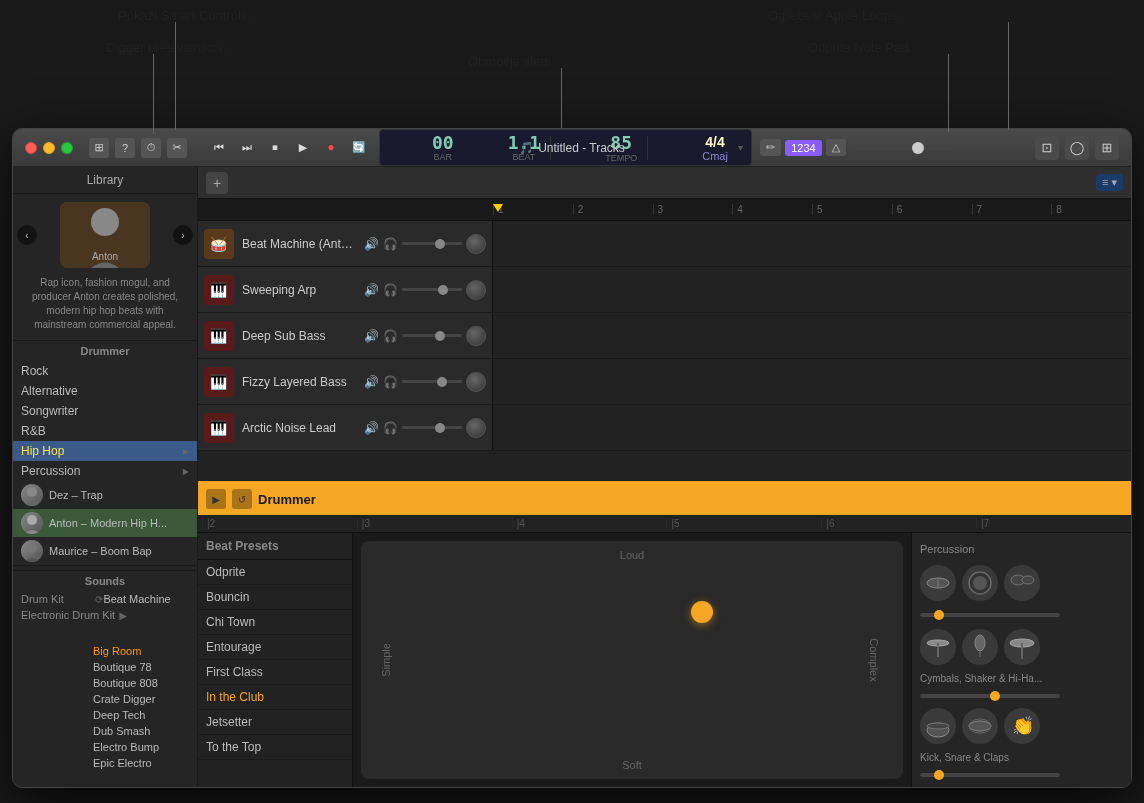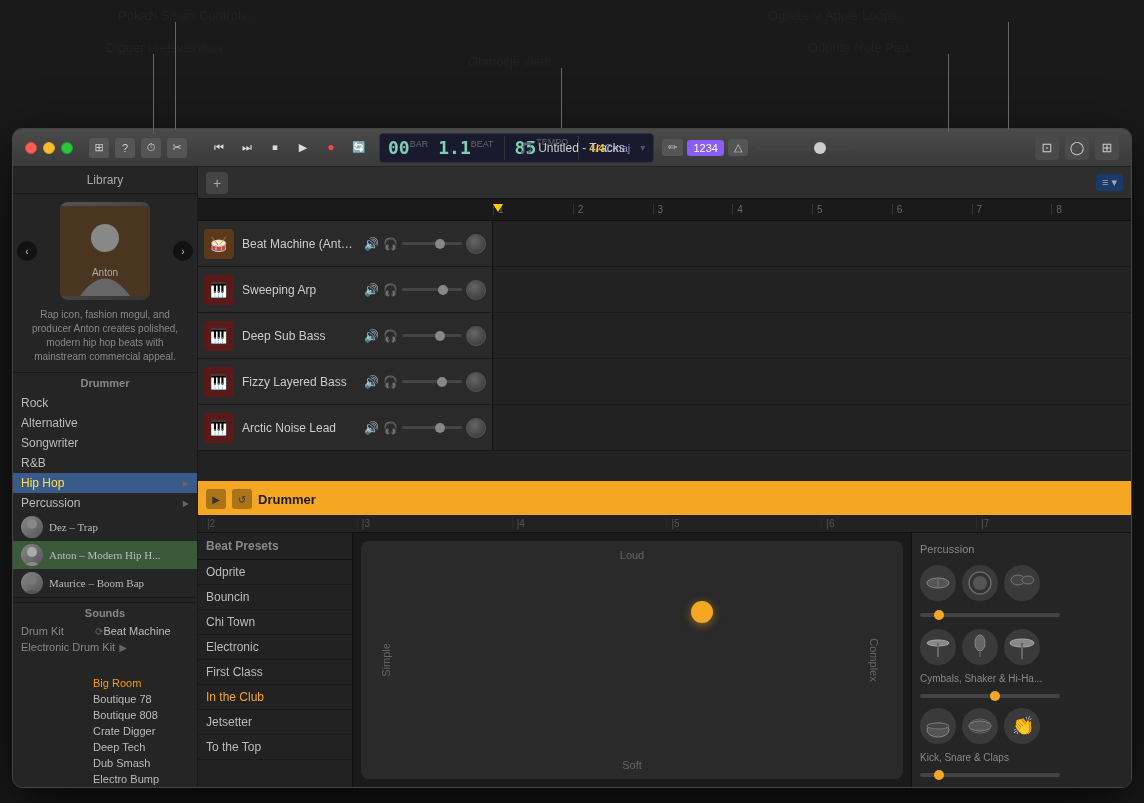--- a/index.html
+++ b/index.html
@@ -123,21 +123,23 @@
       border-radius: 4px;
       padding: 2px 8px;
       margin-left: 8px;
       display: flex;
       align-items: center;
       gap: 10px;
       min-width: 220px;
     }
     .display-section {
       display: flex;
-      flex-direction: row;
+      flex-direction: column;
+      align-items: center;
+      margin-left: 44px;
     }
     .display-val {
       color: #7ecfb3;
       font-size: 18px;
       font-weight: bold;
       line-height: 1;
       font-family: monospace;
     }
     .display-label {
       color: #666;
@@ -149,22 +151,22 @@
       height: 24px;
       background: #333;
     }
     .display-tempo {
       color: #7ecfb3;
       font-size: 18px;
       font-weight: bold;
       font-family: monospace;
     }
     .display-timesig {
-      color: #eab308;
-      font-size: 11px;
+      color: #fef9c3;
+      font-size: 14px;
       font-weight: bold;
     }
     .display-key {
       color: #8888cc;
       font-size: 11px;
     }
 
     
     .titlebar-right {
       margin-left: auto;
@@ -239,21 +241,21 @@
     }
     .artist-card {
       padding: 8px;
       position: relative;
       display: flex;
       align-items: center;
       justify-content: center;
     }
     .artist-img {
       width: 90px;
-      height: 98px;
+      height: 66px;
       background: linear-gradient(135deg, #555 0%, #333 100%);
       border-radius: 8px;
       overflow: hidden;
       position: relative;
       display: flex;
       align-items: center;
       justify-content: center;
     }
     .nav-arrow {
       position: absolute;
@@ -302,21 +304,20 @@
     .category-item.selected { background: #3a5a8a; color: #fde047; }
     .category-item.has-arrow::after {
       content: '▶';
       position: absolute;
       right: 8px;
       font-size: 8px;
       color: #666;
     }
     .drummer-list {
       flex: 0 0 auto;
-      font-family: Liberation Serif, serif;
     }
     .drummer-item {
       display: flex;
       align-items: center;
       padding: 3px 8px;
       gap: 6px;
       cursor: pointer;
     }
     .drummer-avatar {
       width: 22px;
@@ -1011,21 +1012,21 @@
           </div>
         </div>
 
         <div class="drummer-editor-content">
 
           <div class="beat-presets-panel">
             <div class="bp-header">Beat Presets</div>
             <div class="bp-item">Odprite</div>
             <div class="bp-item">Bouncin</div>
             <div class="bp-item">Chi Town</div>
-            <div class="bp-item">Electronic</div>
+            <div class="bp-item">Entourage</div>
             <div class="bp-item">First Class</div>
             <div class="bp-item active">In the Club</div>
             <div class="bp-item">Jetsetter</div>
             <div class="bp-item">To the Top</div>
           </div>
 
           <div class="pad-complexity">
             <span class="pad-label-loud">Loud</span>
             <span class="pad-label-soft">Soft</span>
             <span class="pad-label-simple">Simple</span>

